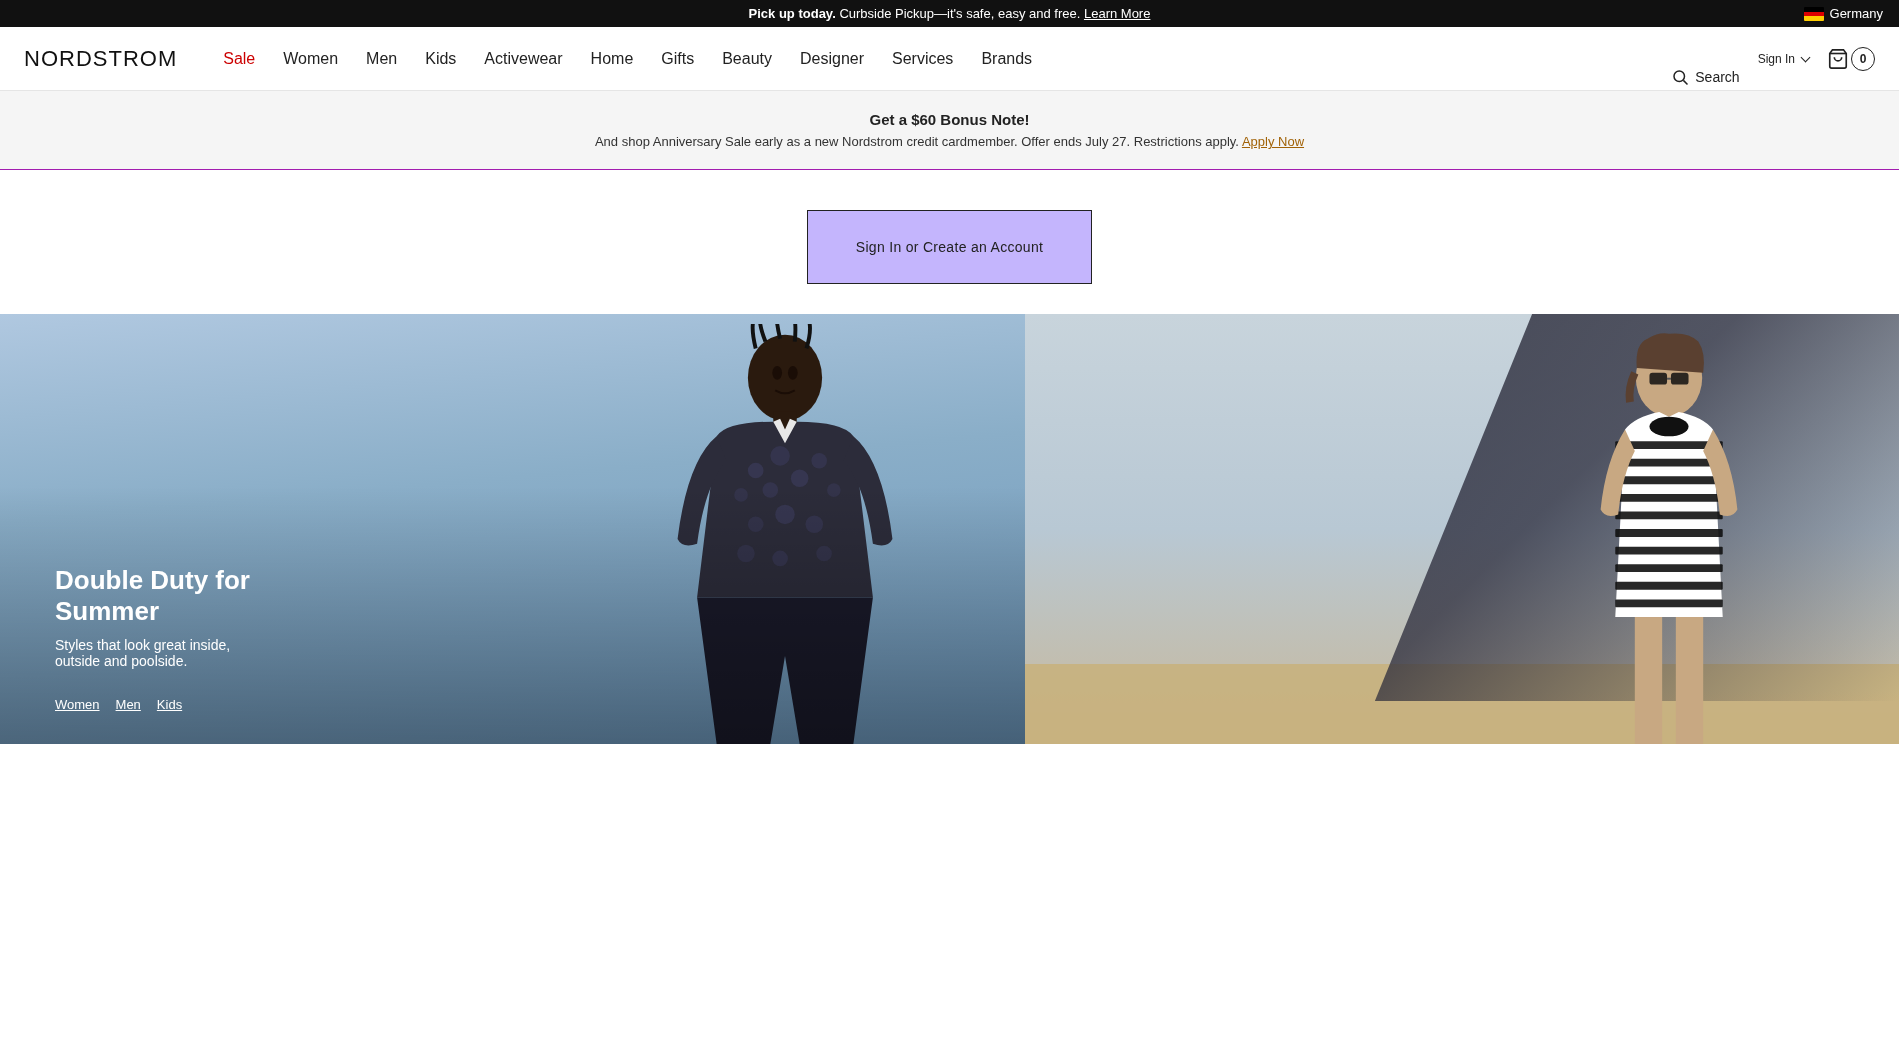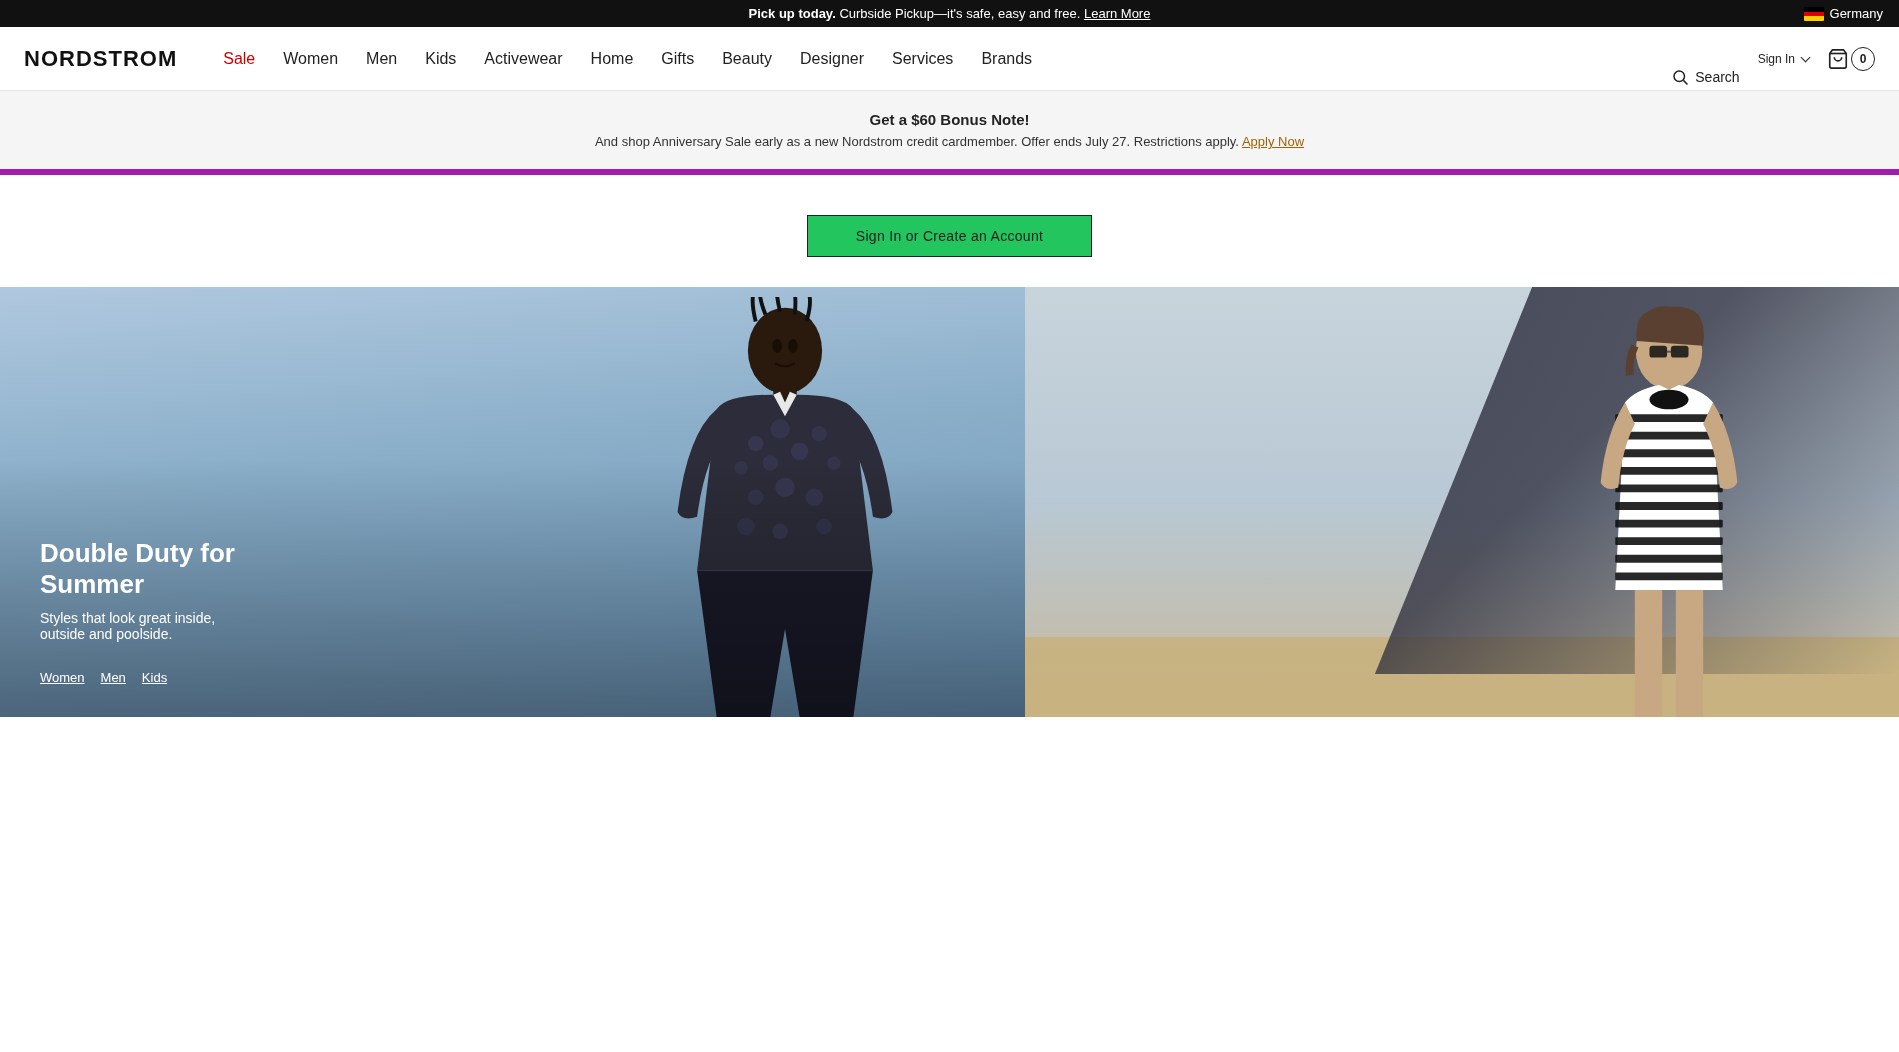--- a/index.html
+++ b/index.html
@@ -41,21 +41,21 @@
     .header {
       display: flex;
       align-items: center;
       padding: 0 24px;
       height: 64px;
       border-bottom: 1px solid #e5e5e5;
       background: #fff;
     }
     .logo {
       font-size: 22px;
-      font-weight: 700;
+      font-weight: 400;
       letter-spacing: 1px;
       color: #111;
       text-decoration: none;
       white-space: nowrap;
       margin-right: 32px;
     }
     .nav {
       display: flex;
       align-items: center;
       gap: 0;
@@ -124,21 +124,21 @@
       height: 24px;
       font-size: 12px;
       font-weight: 600;
     }
 
     
     .promo-banner {
       background: #f5f5f5;
       text-align: center;
       padding: 20px 16px;
-      border-bottom: 6px solid #a21caf;
+      border-bottom: 1px solid #a21caf;
     }
     .promo-banner .headline {
       font-size: 15px;
       font-weight: 700;
       margin-bottom: 6px;
     }
     .promo-banner .subtext {
       font-size: 13px;
       color: #333;
     }
@@ -153,27 +153,27 @@
       padding: 40px 16px 30px;
     }
     .signin-section h2 {
       font-size: 20px;
       font-weight: 600;
       margin-bottom: 24px;
     }
     .signin-cta {
       display: inline-block;
       border: 1.5px solid #222;
-      padding: 12px 48px;
+      padding: 28px 48px;
       font-size: 14px;
       font-weight: 500;
       text-decoration: none;
       color: #222;
       cursor: pointer;
-      background: #22c55e;
+      background: #c4b5fd;
       letter-spacing: 0.3px;
     }
 
     
     .hero {
       display: flex;
       width: 100%;
       height: 430px;
       overflow: hidden;
     }
@@ -190,21 +190,21 @@
       background: #c8cfd8;
       overflow: hidden;
       position: relative;
     }
 
     
     .hero-text {
       position: absolute;
       bottom: 0;
       left: 0;
-      padding: 32px 40px;
+      padding: 32px 55px;
       color: #fff;
       z-index: 2;
     }
     .hero-text h2 {
       font-size: 26px;
       font-weight: 700;
       line-height: 1.2;
       margin-bottom: 10px;
     }
     .hero-text p {

